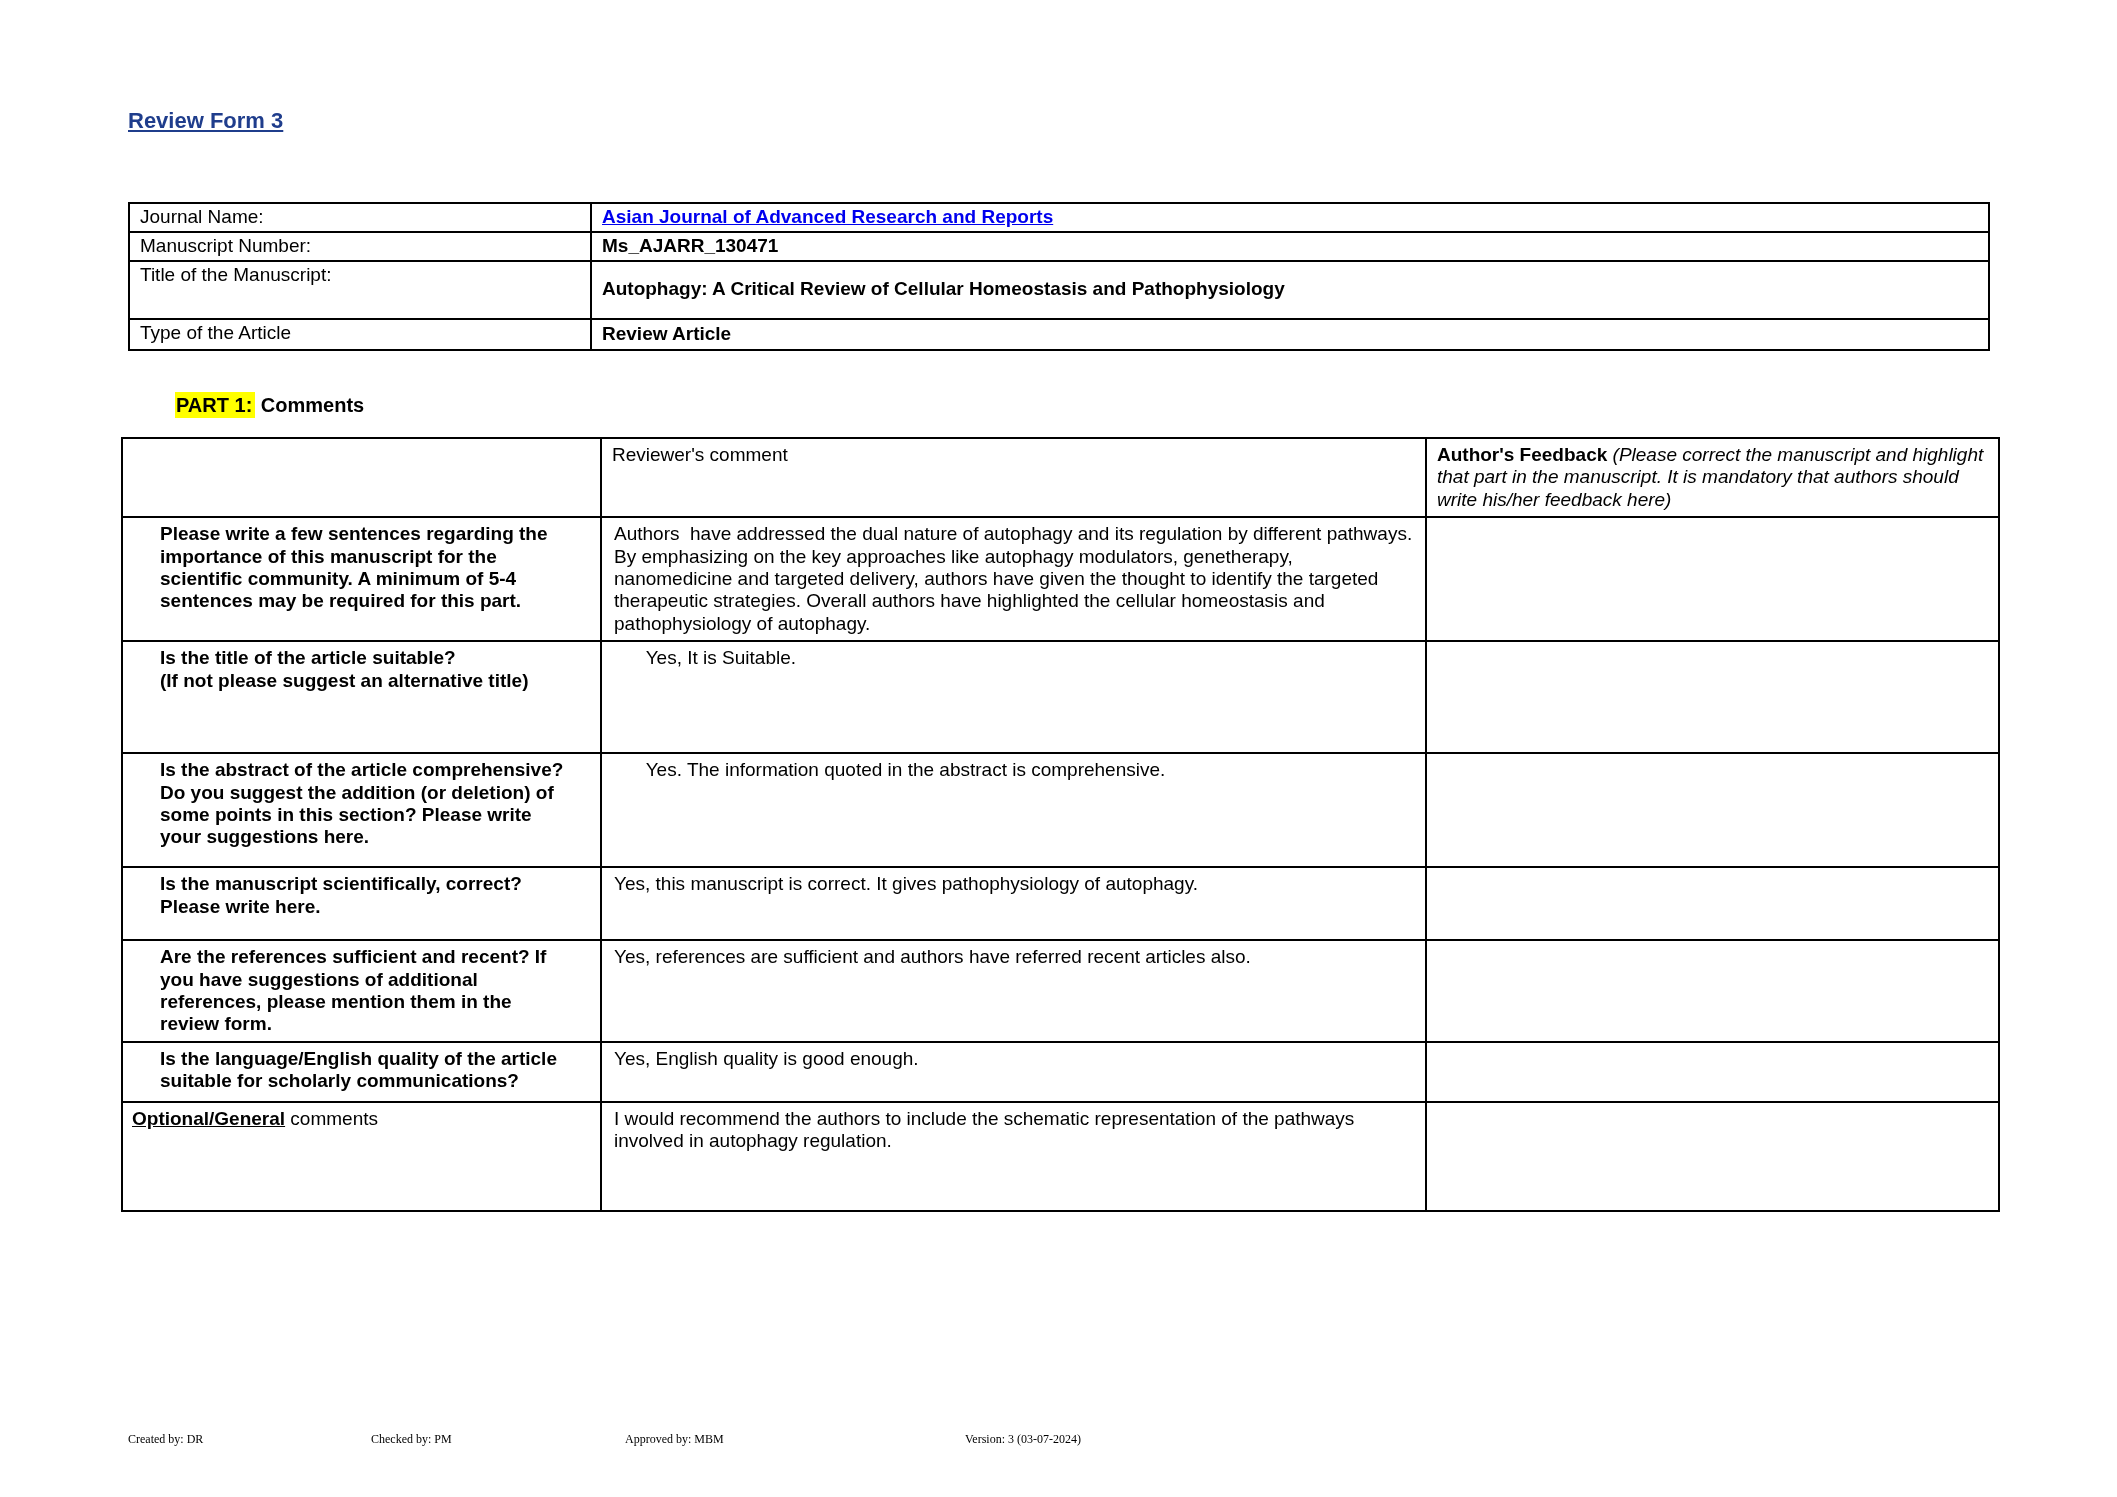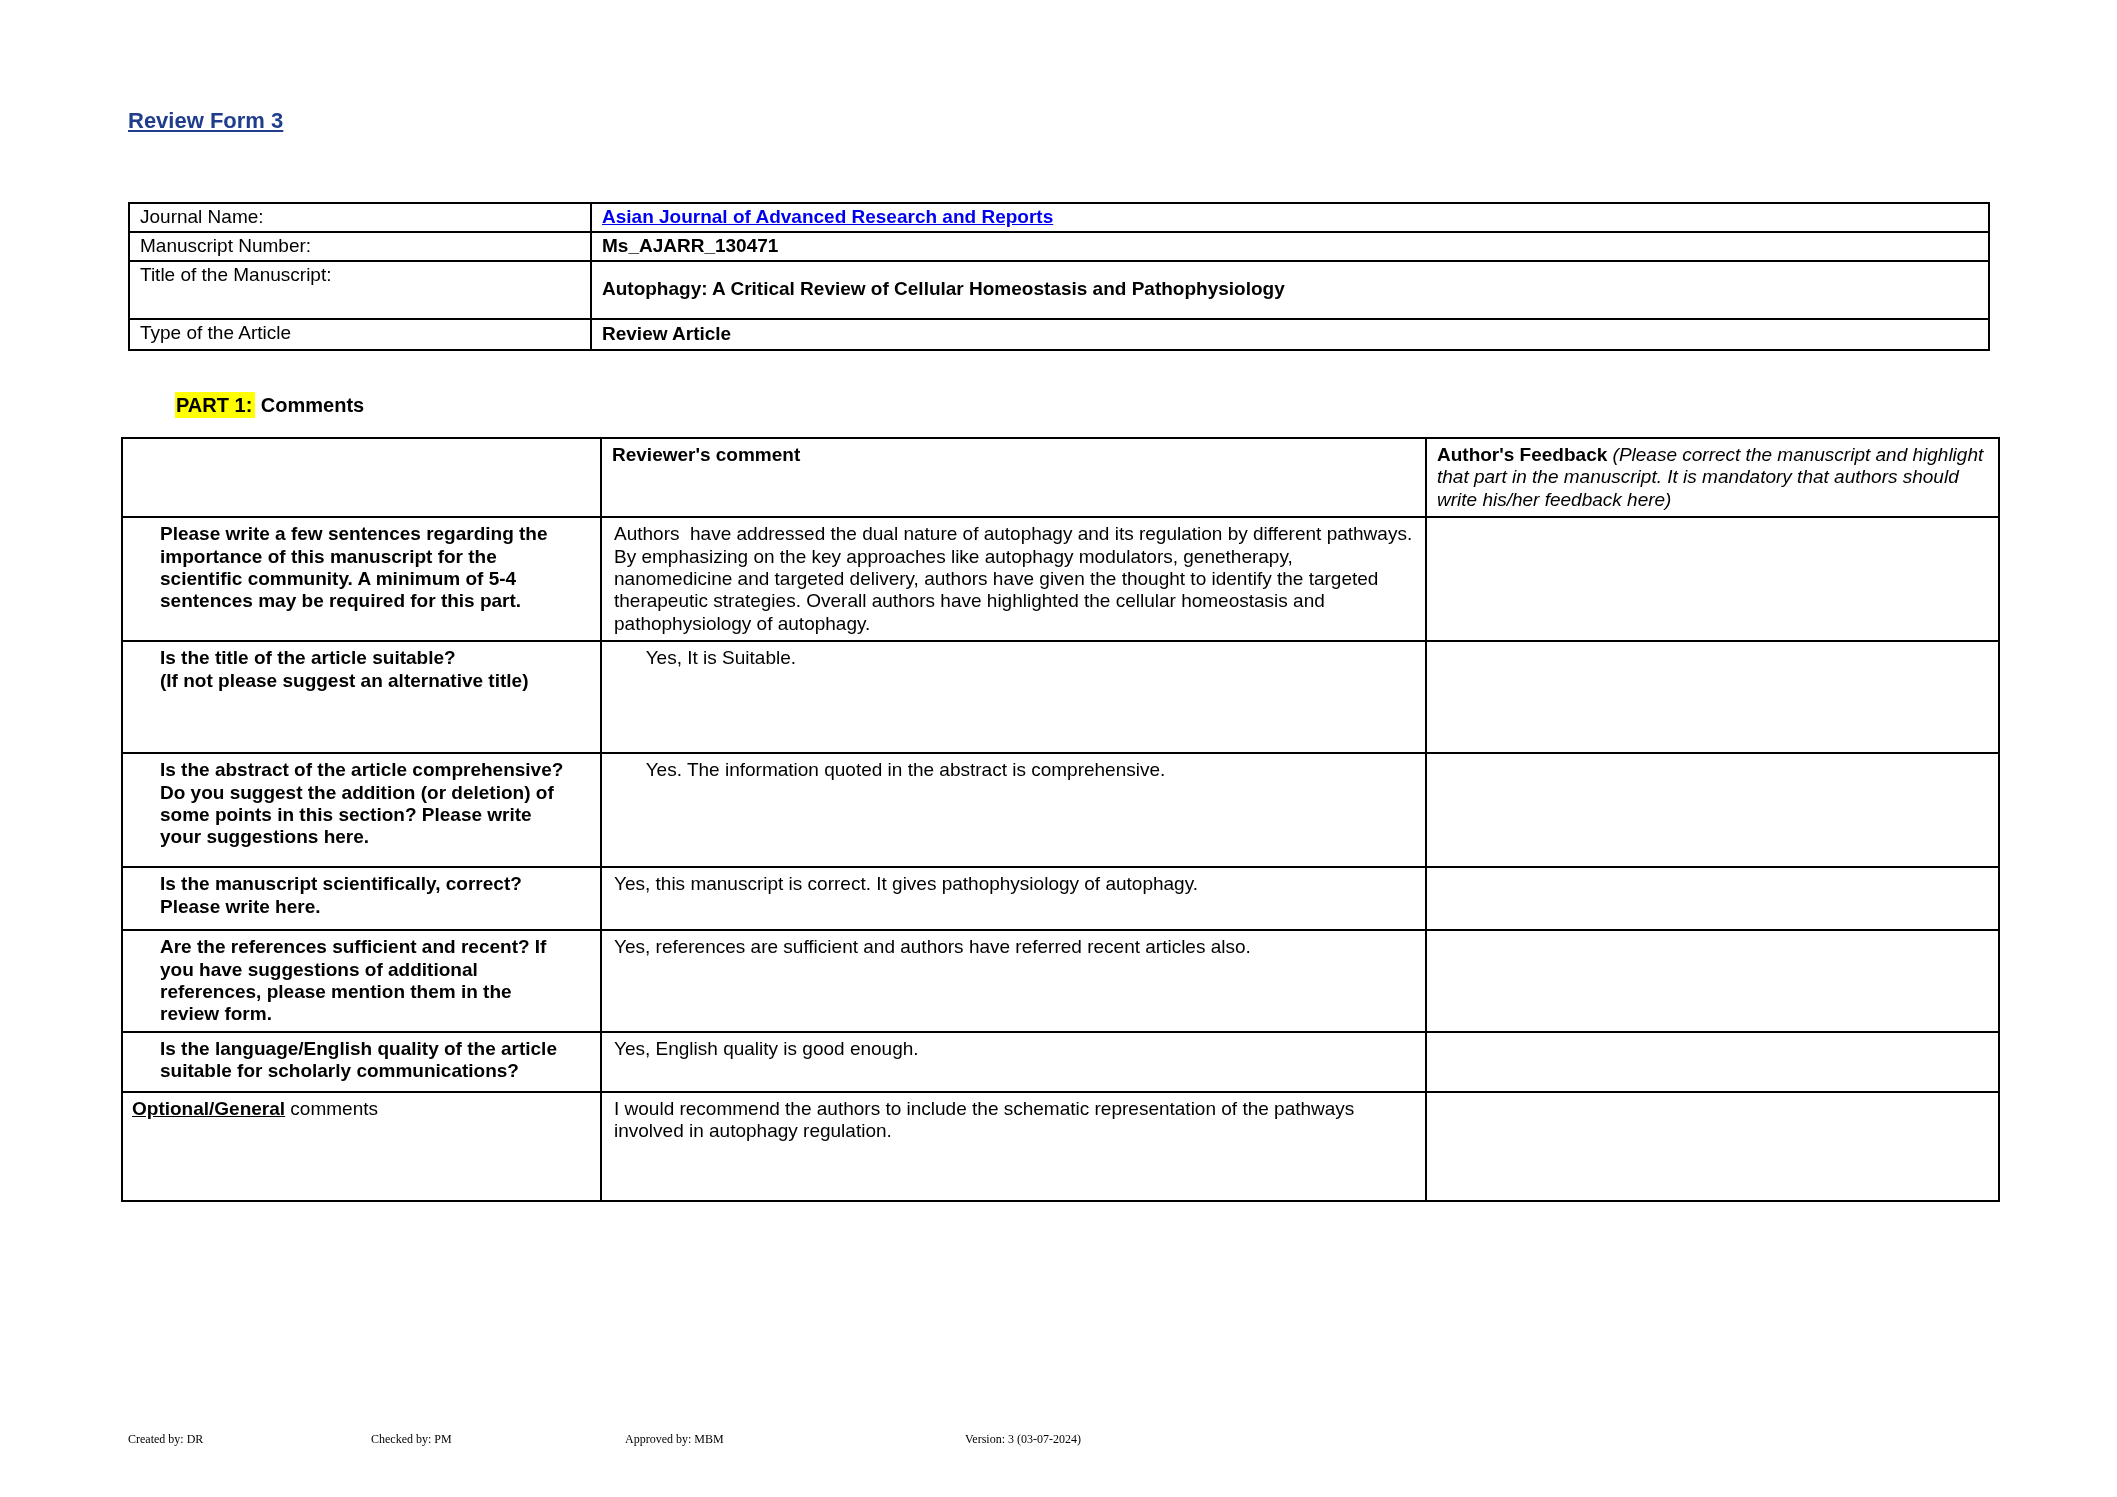--- a/index.html
+++ b/index.html
@@ -87,21 +87,21 @@
     font-weight: normal;
     padding-left: 9px;
   }
   .opt-bold { font-weight: bold; text-decoration: underline; text-align: right; }
   table.comments td.c {
     padding: 5px 10px 5px 12px;
     white-space: pre-wrap;
   }
   .fb-head-bold { font-weight: bold; }
   .fb-head-note { font-style: italic; margin-top: 28px; }
-  .rc-head { font-weight: bold; }
+  .rc-head { font-weight: normal; }
 
   
   .footer {
     position: absolute;
     left: 0; top: 1432px;
     width: 2117px; height: 30px;
     font-family: "Liberation Serif", serif;
     font-size: 12px;
   }
   .footer span { position: absolute; top: 0; white-space: nowrap; }
@@ -165,21 +165,21 @@
     <td class="q">Is the title of the article suitable?
 (If not please suggest an alternative title)</td>
     <td class="c">      Yes, It is Suitable.</td>
     <td></td>
   </tr>
   <tr style="height:114px">
     <td class="q">Is the abstract of the article comprehensive? Do you suggest the addition (or deletion) of some points in this section? Please write your suggestions here.</td>
     <td class="c">      Yes. The information quoted in the abstract is comprehensive.</td>
     <td></td>
   </tr>
-  <tr style="height:63px">
+  <tr style="height:73px">
     <td class="q">Is the manuscript scientifically, correct? Please write here.</td>
     <td class="c">Yes, this manuscript is correct. It gives pathophysiology of autophagy.</td>
     <td></td>
   </tr>
   <tr style="height:86px">
     <td class="q">Are the references sufficient and recent? If you have suggestions of additional references, please mention them in the review form.</td>
     <td class="c">Yes, references are sufficient and authors have referred recent articles also.</td>
     <td></td>
   </tr>
   <tr style="height:60px">

